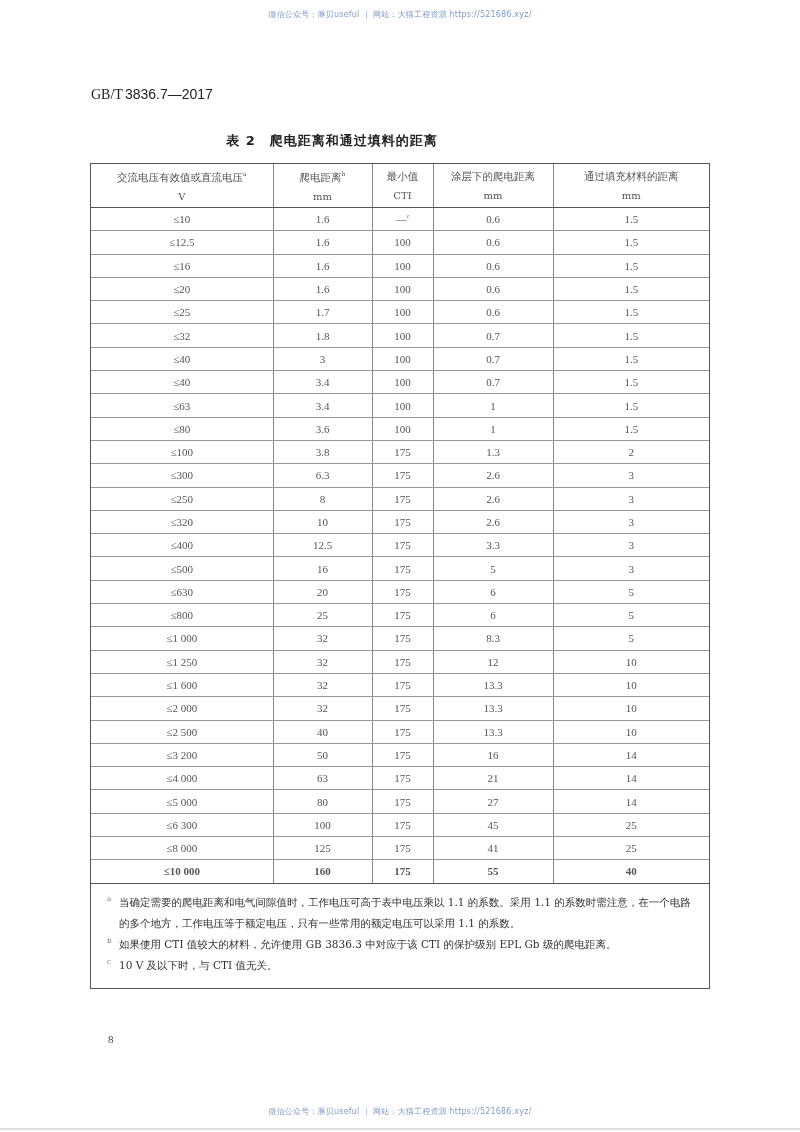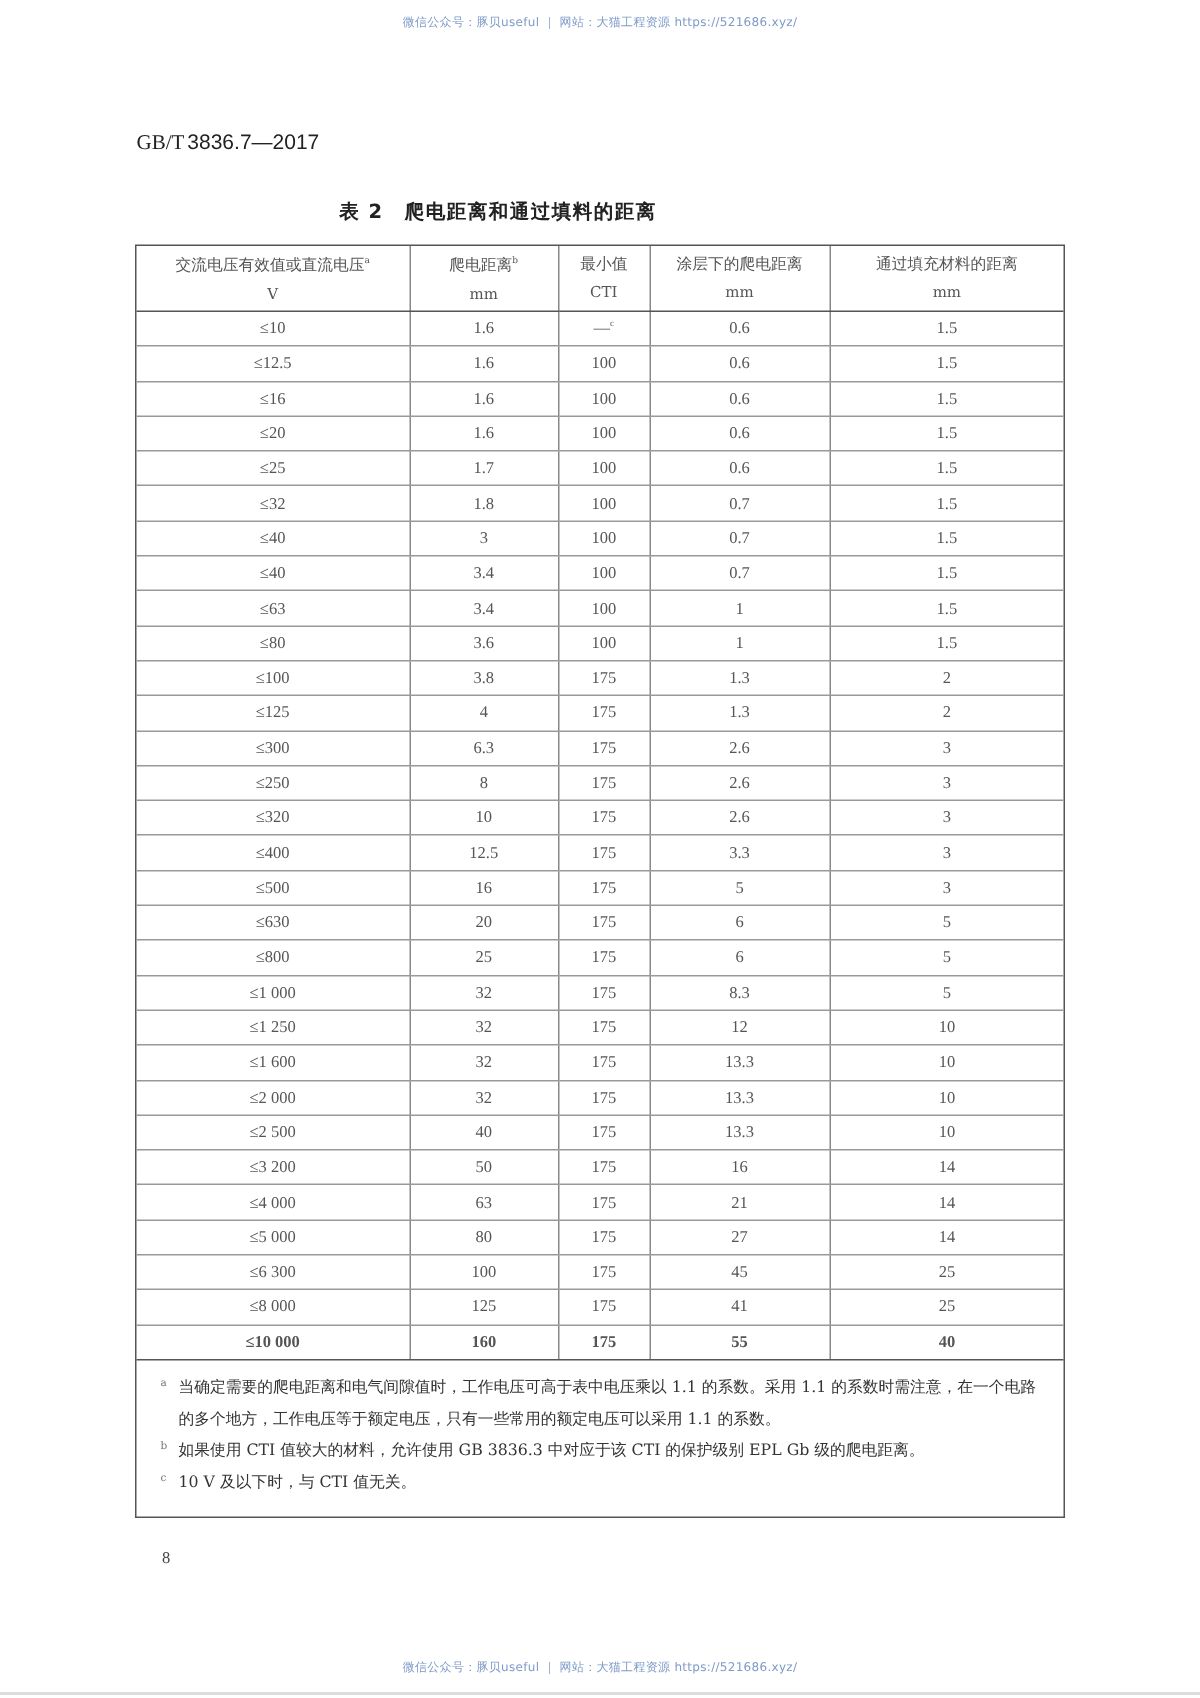--- a/index.html
+++ b/index.html
@@ -164,27 +164,20 @@
           <td><span>1.5</span></td>
         </tr>
         <tr>
           <td><span>≤100</span></td>
           <td><span>3.8</span></td>
           <td><span>175</span></td>
           <td><span>1.3</span></td>
           <td><span>2</span></td>
         </tr>
         <tr>
-          <td><span>≤125</span></td>
-          <td><span>4</span></td>
-          <td><span>175</span></td>
-          <td><span>1.3</span></td>
-          <td><span>2</span></td>
-        </tr>
-        <tr>
           <td><span>≤300</span></td>
           <td><span>6.3</span></td>
           <td><span>175</span></td>
           <td><span>2.6</span></td>
           <td><span>3</span></td>
         </tr>
         <tr>
           <td><span>≤250</span></td>
           <td><span>8</span></td>
           <td><span>175</span></td>

